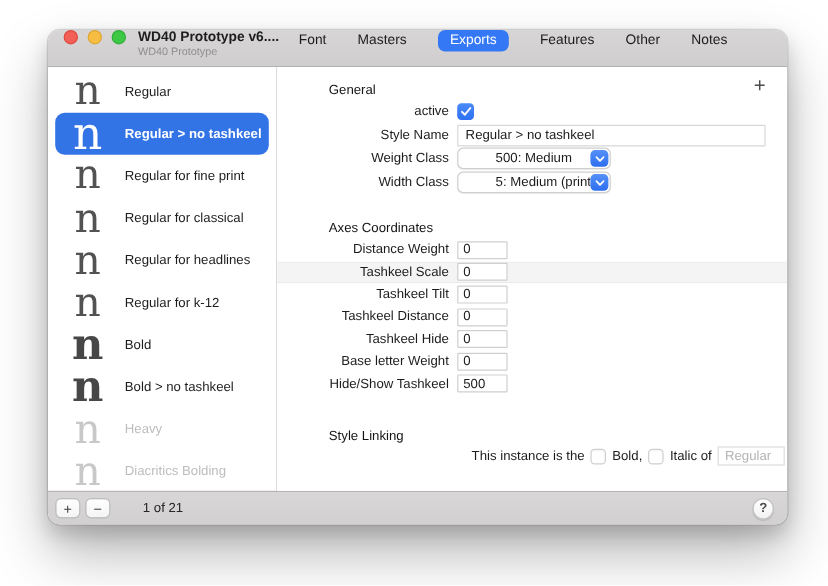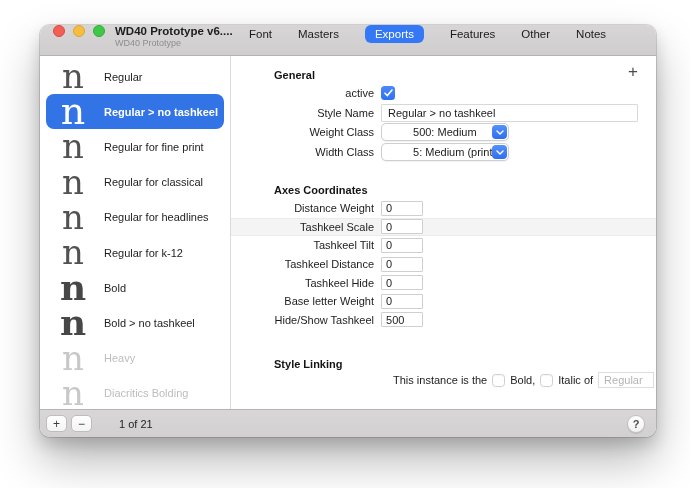--- a/index.html
+++ b/index.html
@@ -30,21 +30,21 @@
   .glyph{width:42px;text-align:center;font-family:"DejaVu Serif",serif;font-size:34px;
          line-height:35px;color:#525252;overflow:visible;}
   .item.boldg .glyph{font-weight:700;color:#474747;font-size:36px;}
   .item.disabled .glyph{color:#c8c8c8;}
   .item.sel .glyph{color:#ffffff;font-size:38px;}
   .ilabel{font-size:11px;color:#1d1d1d;margin-left:10px;white-space:nowrap;}
   .item.sel .ilabel{color:#ffffff;font-weight:600;}
   .item.disabled .ilabel{color:#bdbdbd;}
   
   .content{flex:1;position:relative;background:#ffffff;}
-  .sech{position:absolute;font-size:11px;font-weight:700;color:#141414;}
+  .sech{position:absolute;font-size:11px;font-weight:400;color:#141414;}
   .plusbtn{position:absolute;right:18px;top:7px;font-size:17px;color:#4c4c4c;background:none;border:none;
            line-height:17px;padding:0;cursor:default;font-family:"Liberation Sans",sans-serif;}
   .frow{position:absolute;left:0;display:flex;align-items:center;}
   .flabel{width:143px;text-align:right;font-size:11px;color:#1c1c1c;margin-right:7px;white-space:nowrap;}
   .checkbox{width:14px;height:14px;border-radius:3.5px;box-sizing:border-box;display:inline-flex;
             align-items:center;justify-content:center;}
   .checkbox.checked{background:linear-gradient(#4a8af8,#2f70f1);}
   .checkbox.empty{background:#ffffff;border:1px solid #cfcfcf;box-shadow:inset 0 1px 1px rgba(0,0,0,0.04);}
   .checkbox.smallcb{width:13px;height:13px;}
   .txtinput{box-sizing:border-box;height:18px;border:1px solid #d8d8d8;border-radius:1px;background:#fff;

